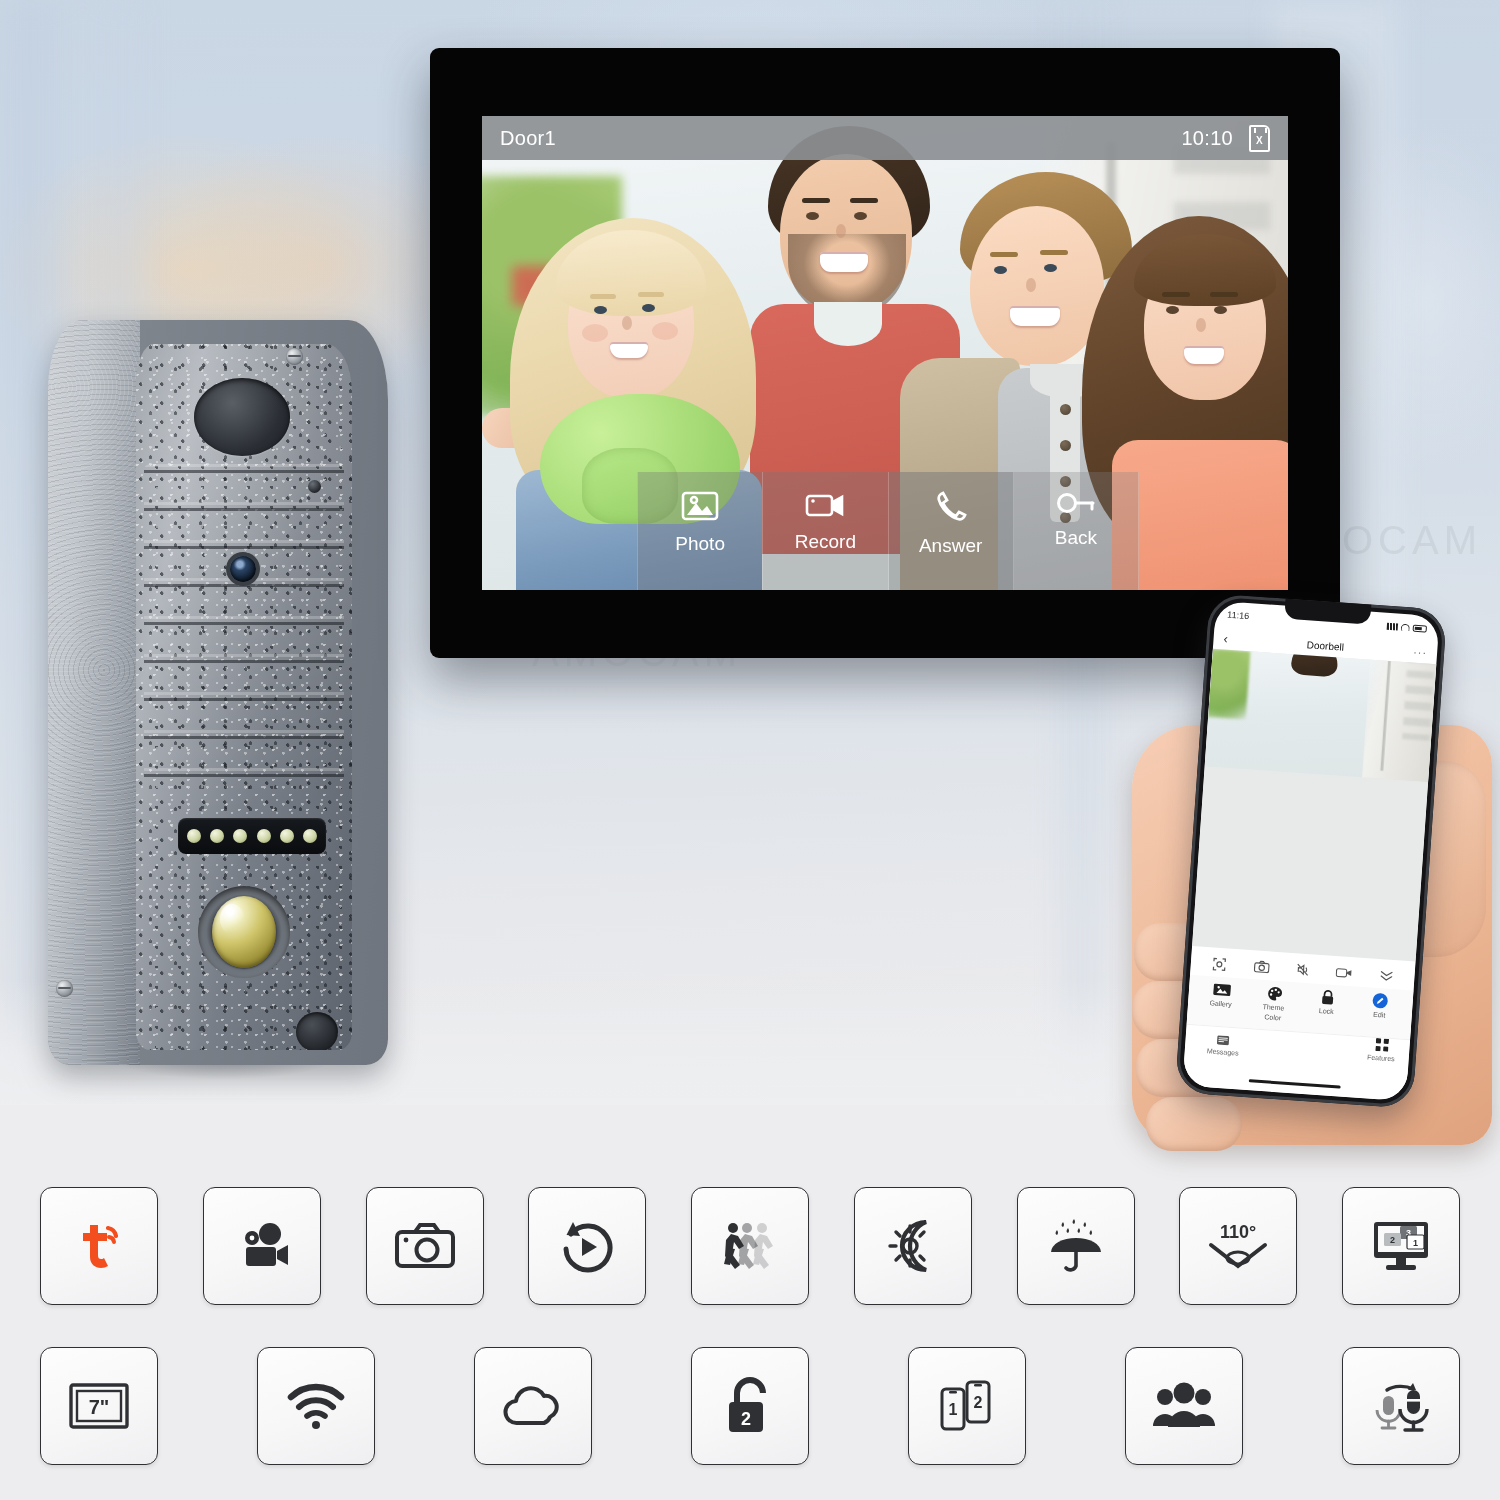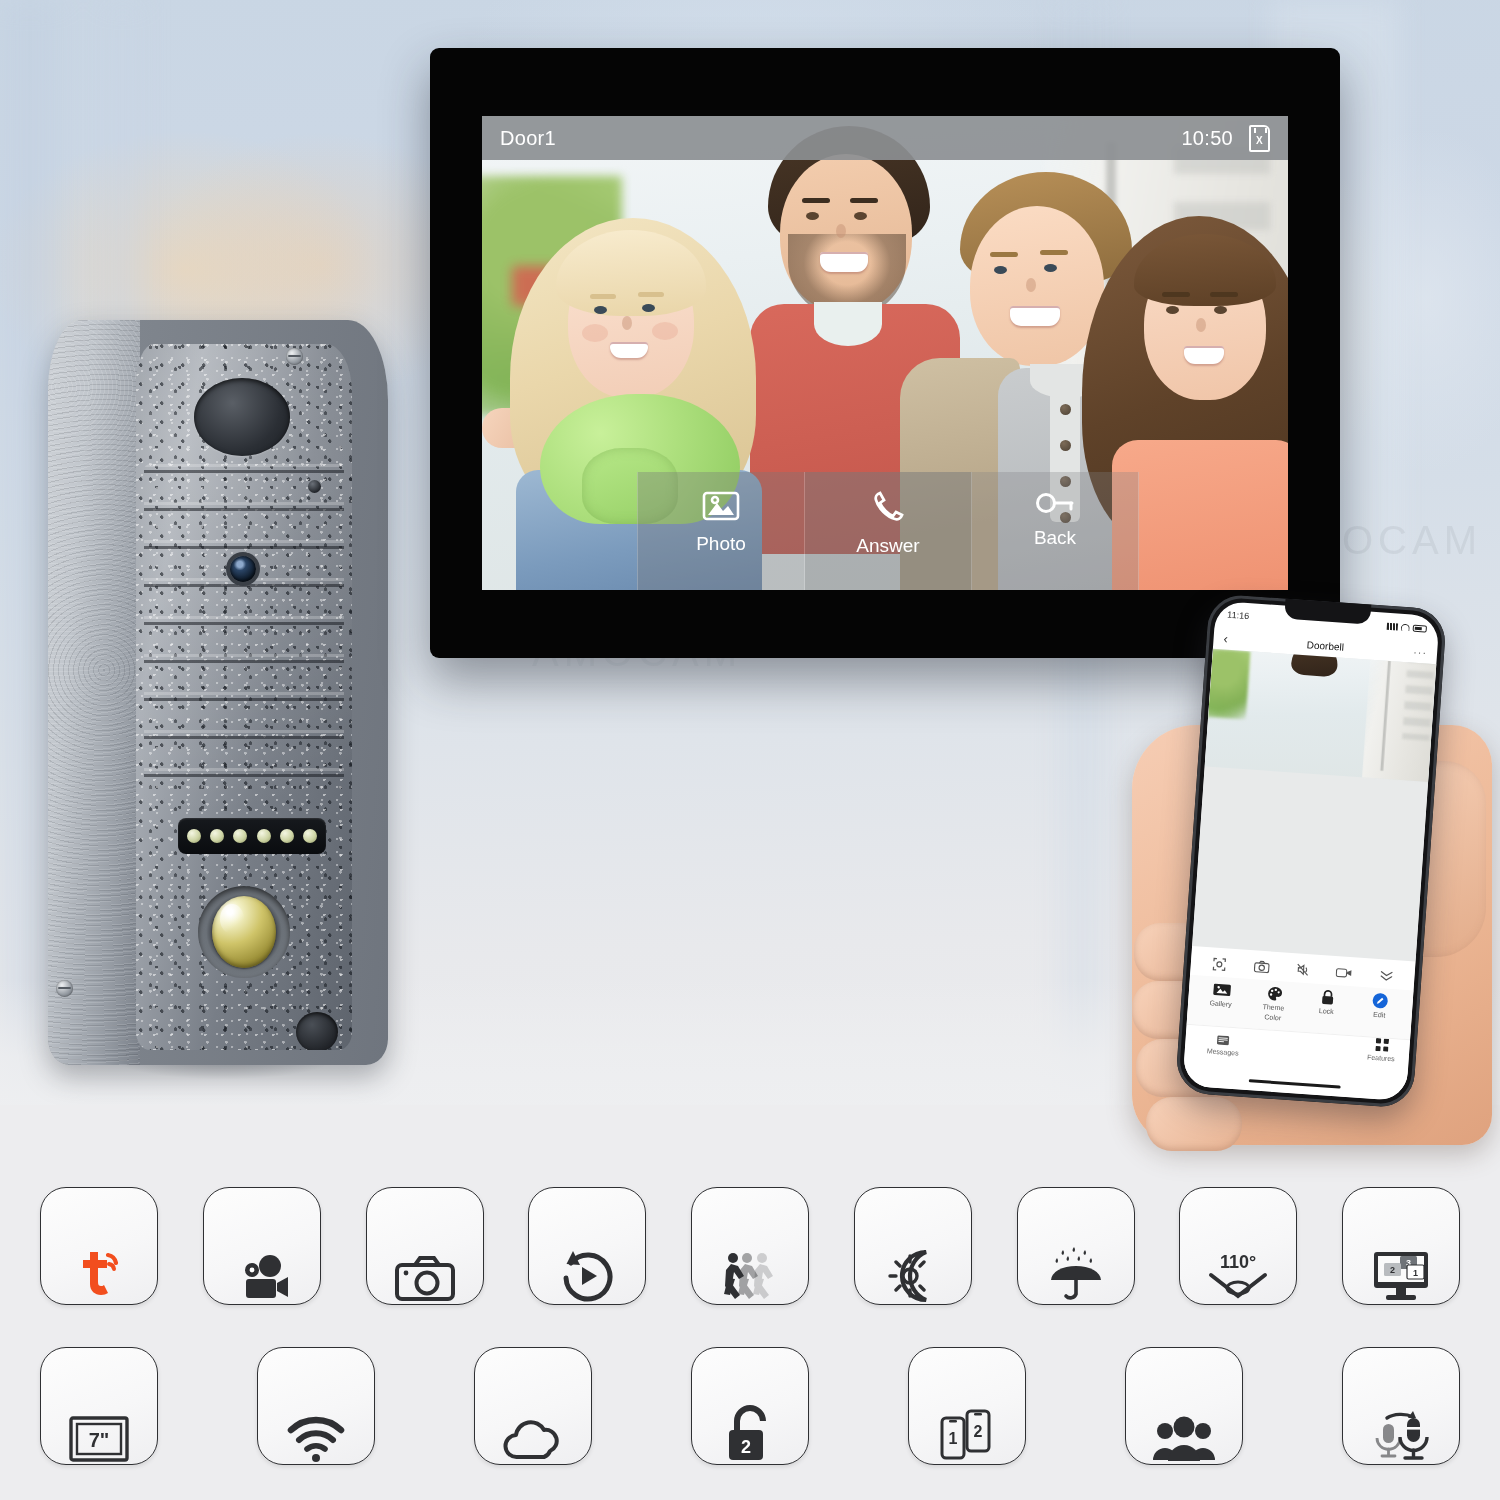--- a/index.html
+++ b/index.html
@@ -480,24 +480,24 @@
     position:absolute; left:0; top:1105px; width:1500px; height:395px;
     background:#ededef;
   }
   .frow {
     position:absolute; left:40px; width:1420px; height:125px;
     display:flex; justify-content:space-between;
   }
   .frow.r1 { top:82px; }
   .frow.r2 { top:242px; }
   .fcell {
-    width:118px; height:118px; border-radius:26px;
+    width:118px; height:118px; border-radius:12px;
     background:linear-gradient(160deg,#fdfdfd 0%,#f7f7f8 55%,#efeff1 100%);
     border:1.6px solid #2f3033;
-    display:flex; align-items:flex-end; justify-content:center;
+    display:flex; align-items:center; justify-content:center;
     box-shadow:0 2px 4px rgba(0,0,0,.10);
   }
   .fcell svg { display:block; }
 </style>
 </head>
 <body>
 
 <div id="bg"></div>
 <div id="bgFade"></div>
 
@@ -605,40 +605,50 @@
         <div class="torso denim2"></div>
         <div class="torso top"></div>
       </div>
 
       <div class="arm"></div>
     </div>
 
     <div class="statusbar">
       <span>Door1</span>
       <span class="sb-right">
-        <span>10:50</span>
+        <span>10:10</span>
         <span class="sd-glyph">
           <span>X</span>
         </span>
       </span>
     </div>
 
     <div class="controlbar">
 
       <div class="ctrl dim">
         <span>
           <svg width="38" height="32" viewBox="0 0 38 32" fill="none" stroke="#fff" stroke-width="2.6">
             <rect x="2" y="3" width="34" height="26" rx="3"></rect>
             <path d="M6 25 L15 13 L21 21 L26 16 L32 25 Z" fill="#fff" stroke="none"></path>
             <circle cx="13" cy="10" r="3"></circle>
           </svg>
         </span>
         <span class="lbl">Photo</span>
       </div>
 
+      <div class="ctrl dim">
+        <span>
+          <svg width="40" height="30" viewBox="0 0 40 30" fill="none" stroke="#fff" stroke-width="2.6">
+            <rect x="2" y="6" width="25" height="19" rx="3"></rect>
+            <path d="M28 12 L37 7 L37 24 L28 19 Z" fill="#fff" stroke="#fff"></path>
+            <circle cx="8" cy="11" r="1.8" fill="#fff" stroke="none"></circle>
+          </svg>
+        </span>
+        <span class="lbl">Record</span>
+      </div>
 
       <div class="ctrl">
         <span>
           <svg width="34" height="34" viewBox="0 0 34 34" fill="none" stroke="#fff" stroke-width="2.8" stroke-linecap="round">
             <path d="M9 3c-3 1-5 4-4 7 2 8 11 17 19 19 3 1 6-1 7-4l-6-3-3 4c-5-2-11-8-13-13l4-3z"></path>
           </svg>
         </span>
         <span class="lbl">Answer</span>
       </div>
 

